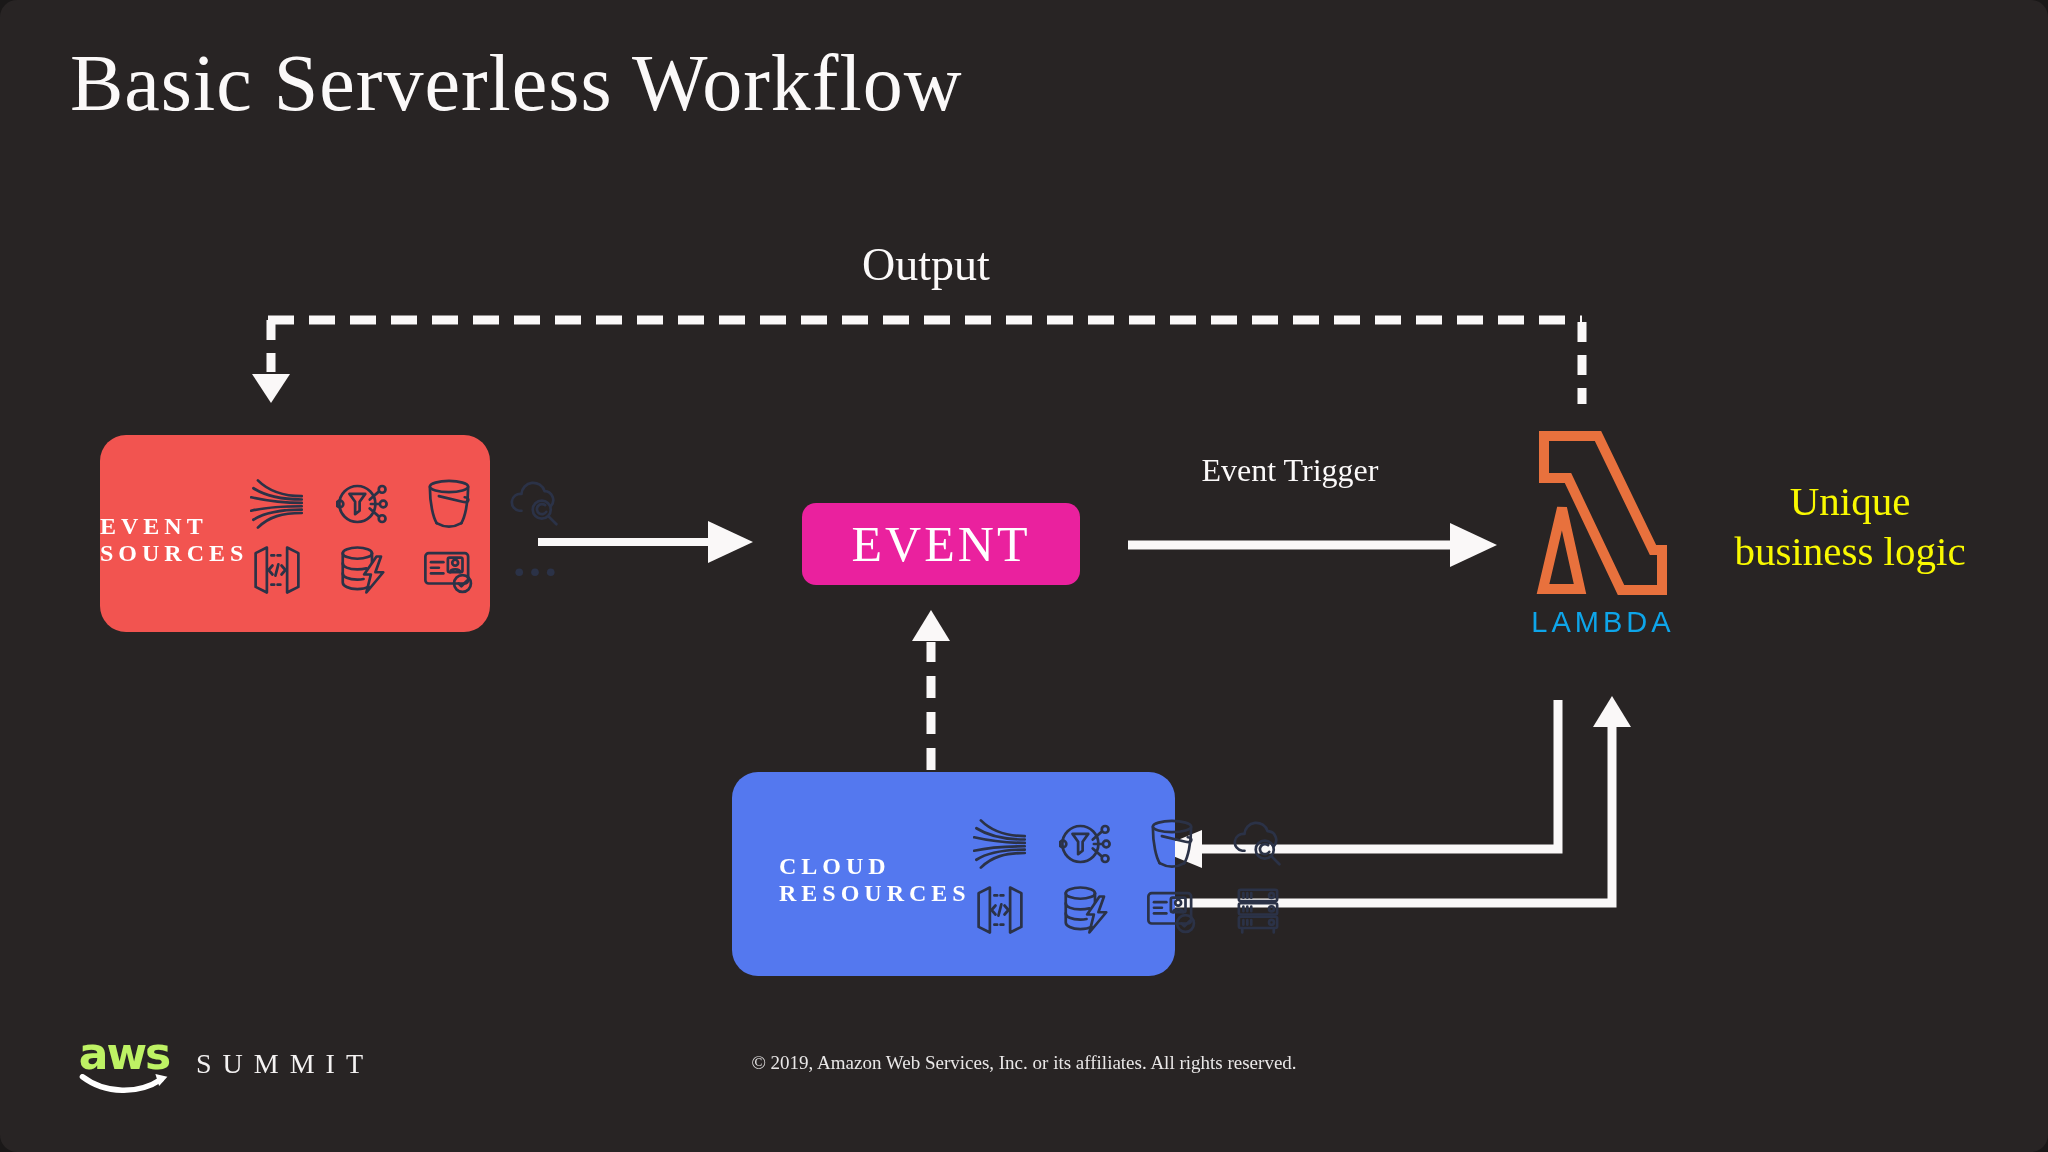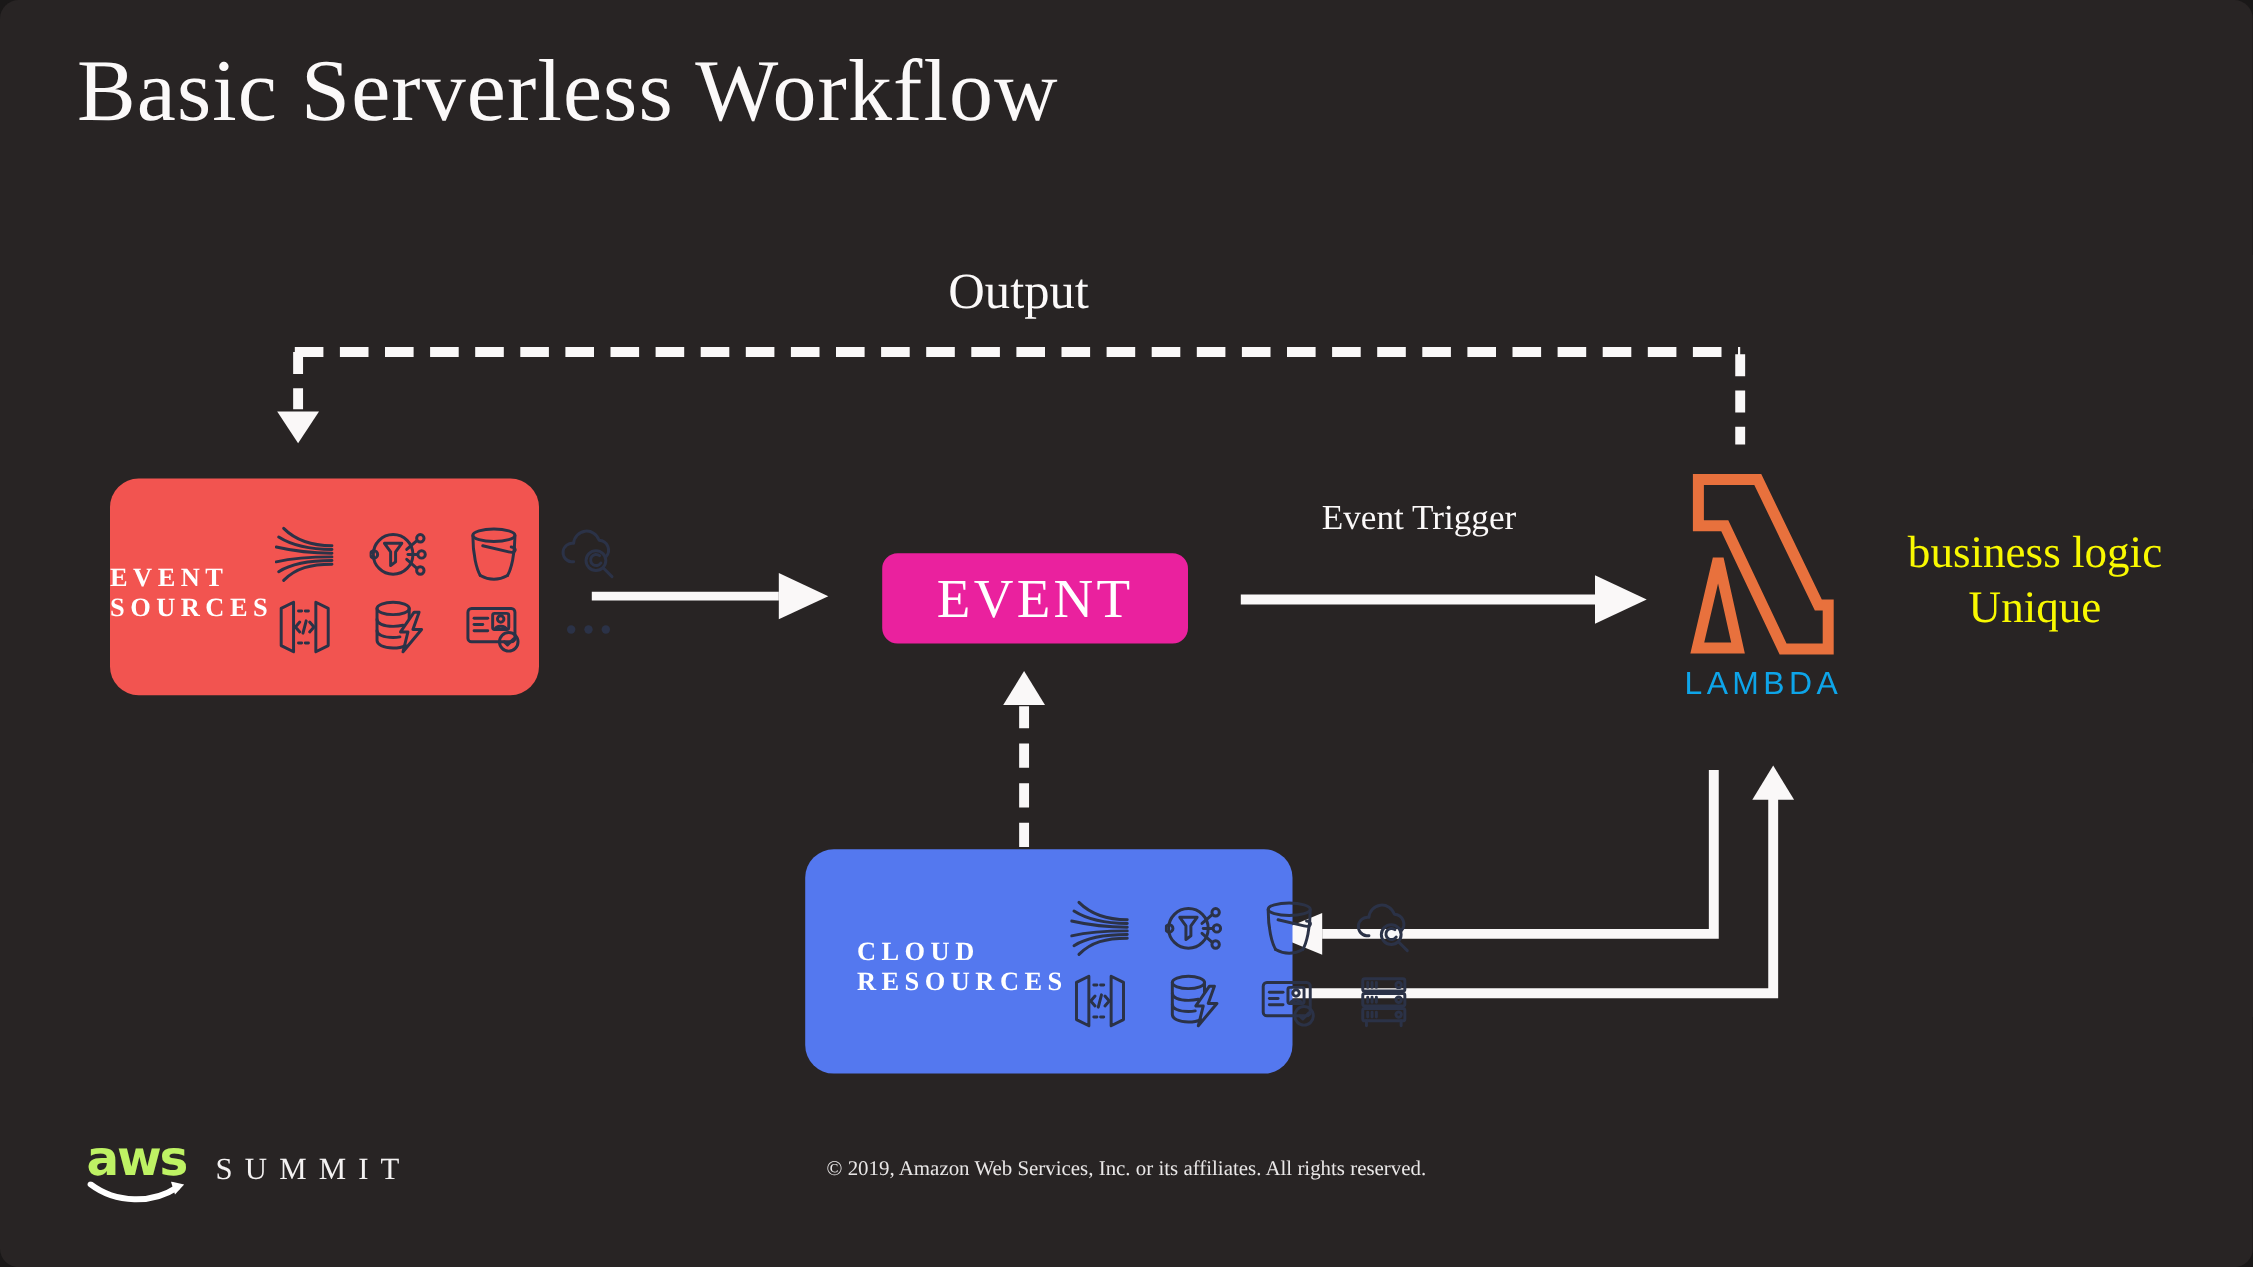--- a/index.html
+++ b/index.html
@@ -268,22 +268,22 @@
     <svg viewBox="0 0 134 168">
       <g stroke="#E8713D" stroke-width="10" fill="none" stroke-linejoin="miter">
         <path d="M8,6 H62 L117,120 H126 V160 H85 L32,48 H8 Z"></path>
         <path d="M26,78 L44,159 H7 Z"></path>
       </g>
     </svg>
     <div class="lambda-label">LAMBDA</div>
   </div>
 
   <div class="abs unique-label" style="color: rgb(249, 249, 0);">
+    <div>Unique</div>
     <div>business logic</div>
-    <div>Unique</div>
   </div>
 
   <div class="abs footer-logo">
     <div class="aws-mark">
       <div class="aws-text">aws</div>
       <svg width="92" height="24" viewBox="0 0 96 26">
         <path d="M3,3 C28,22 64,22 88,6" stroke="#ffffff" stroke-width="6" fill="none" stroke-linecap="round"></path>
         <polygon points="82,0 95,3 86,13" fill="#ffffff"></polygon>
       </svg>
     </div>

